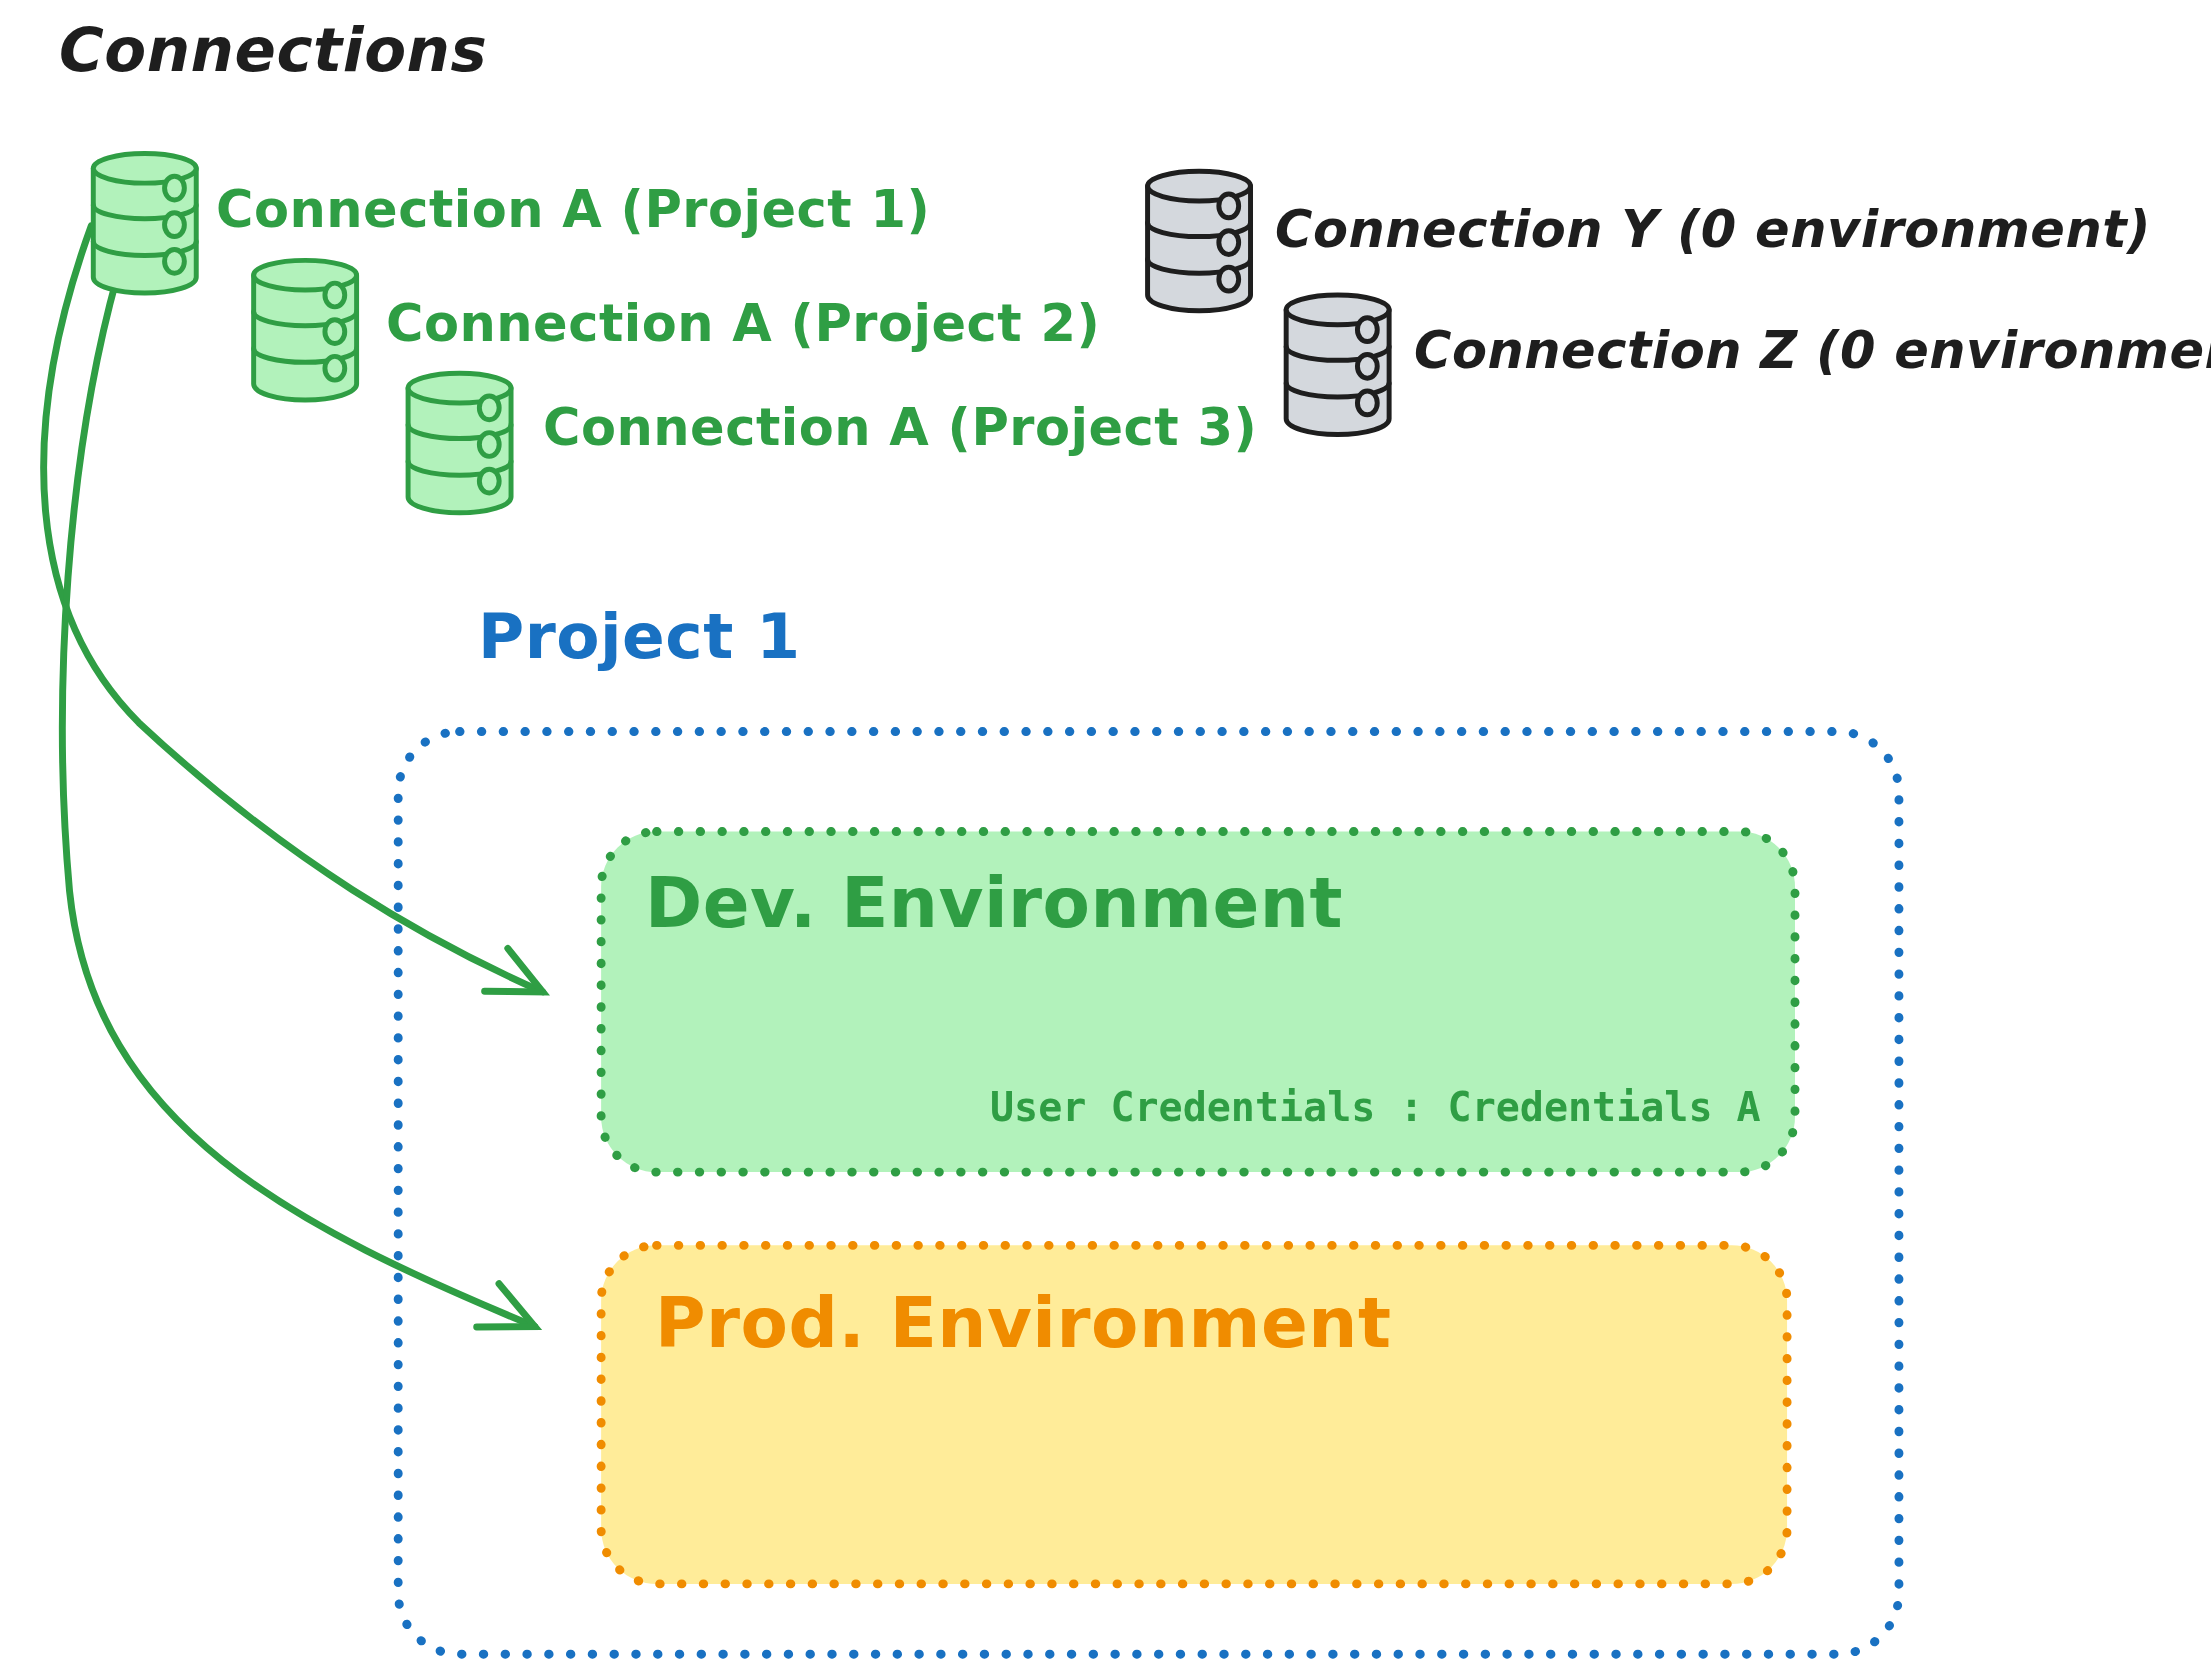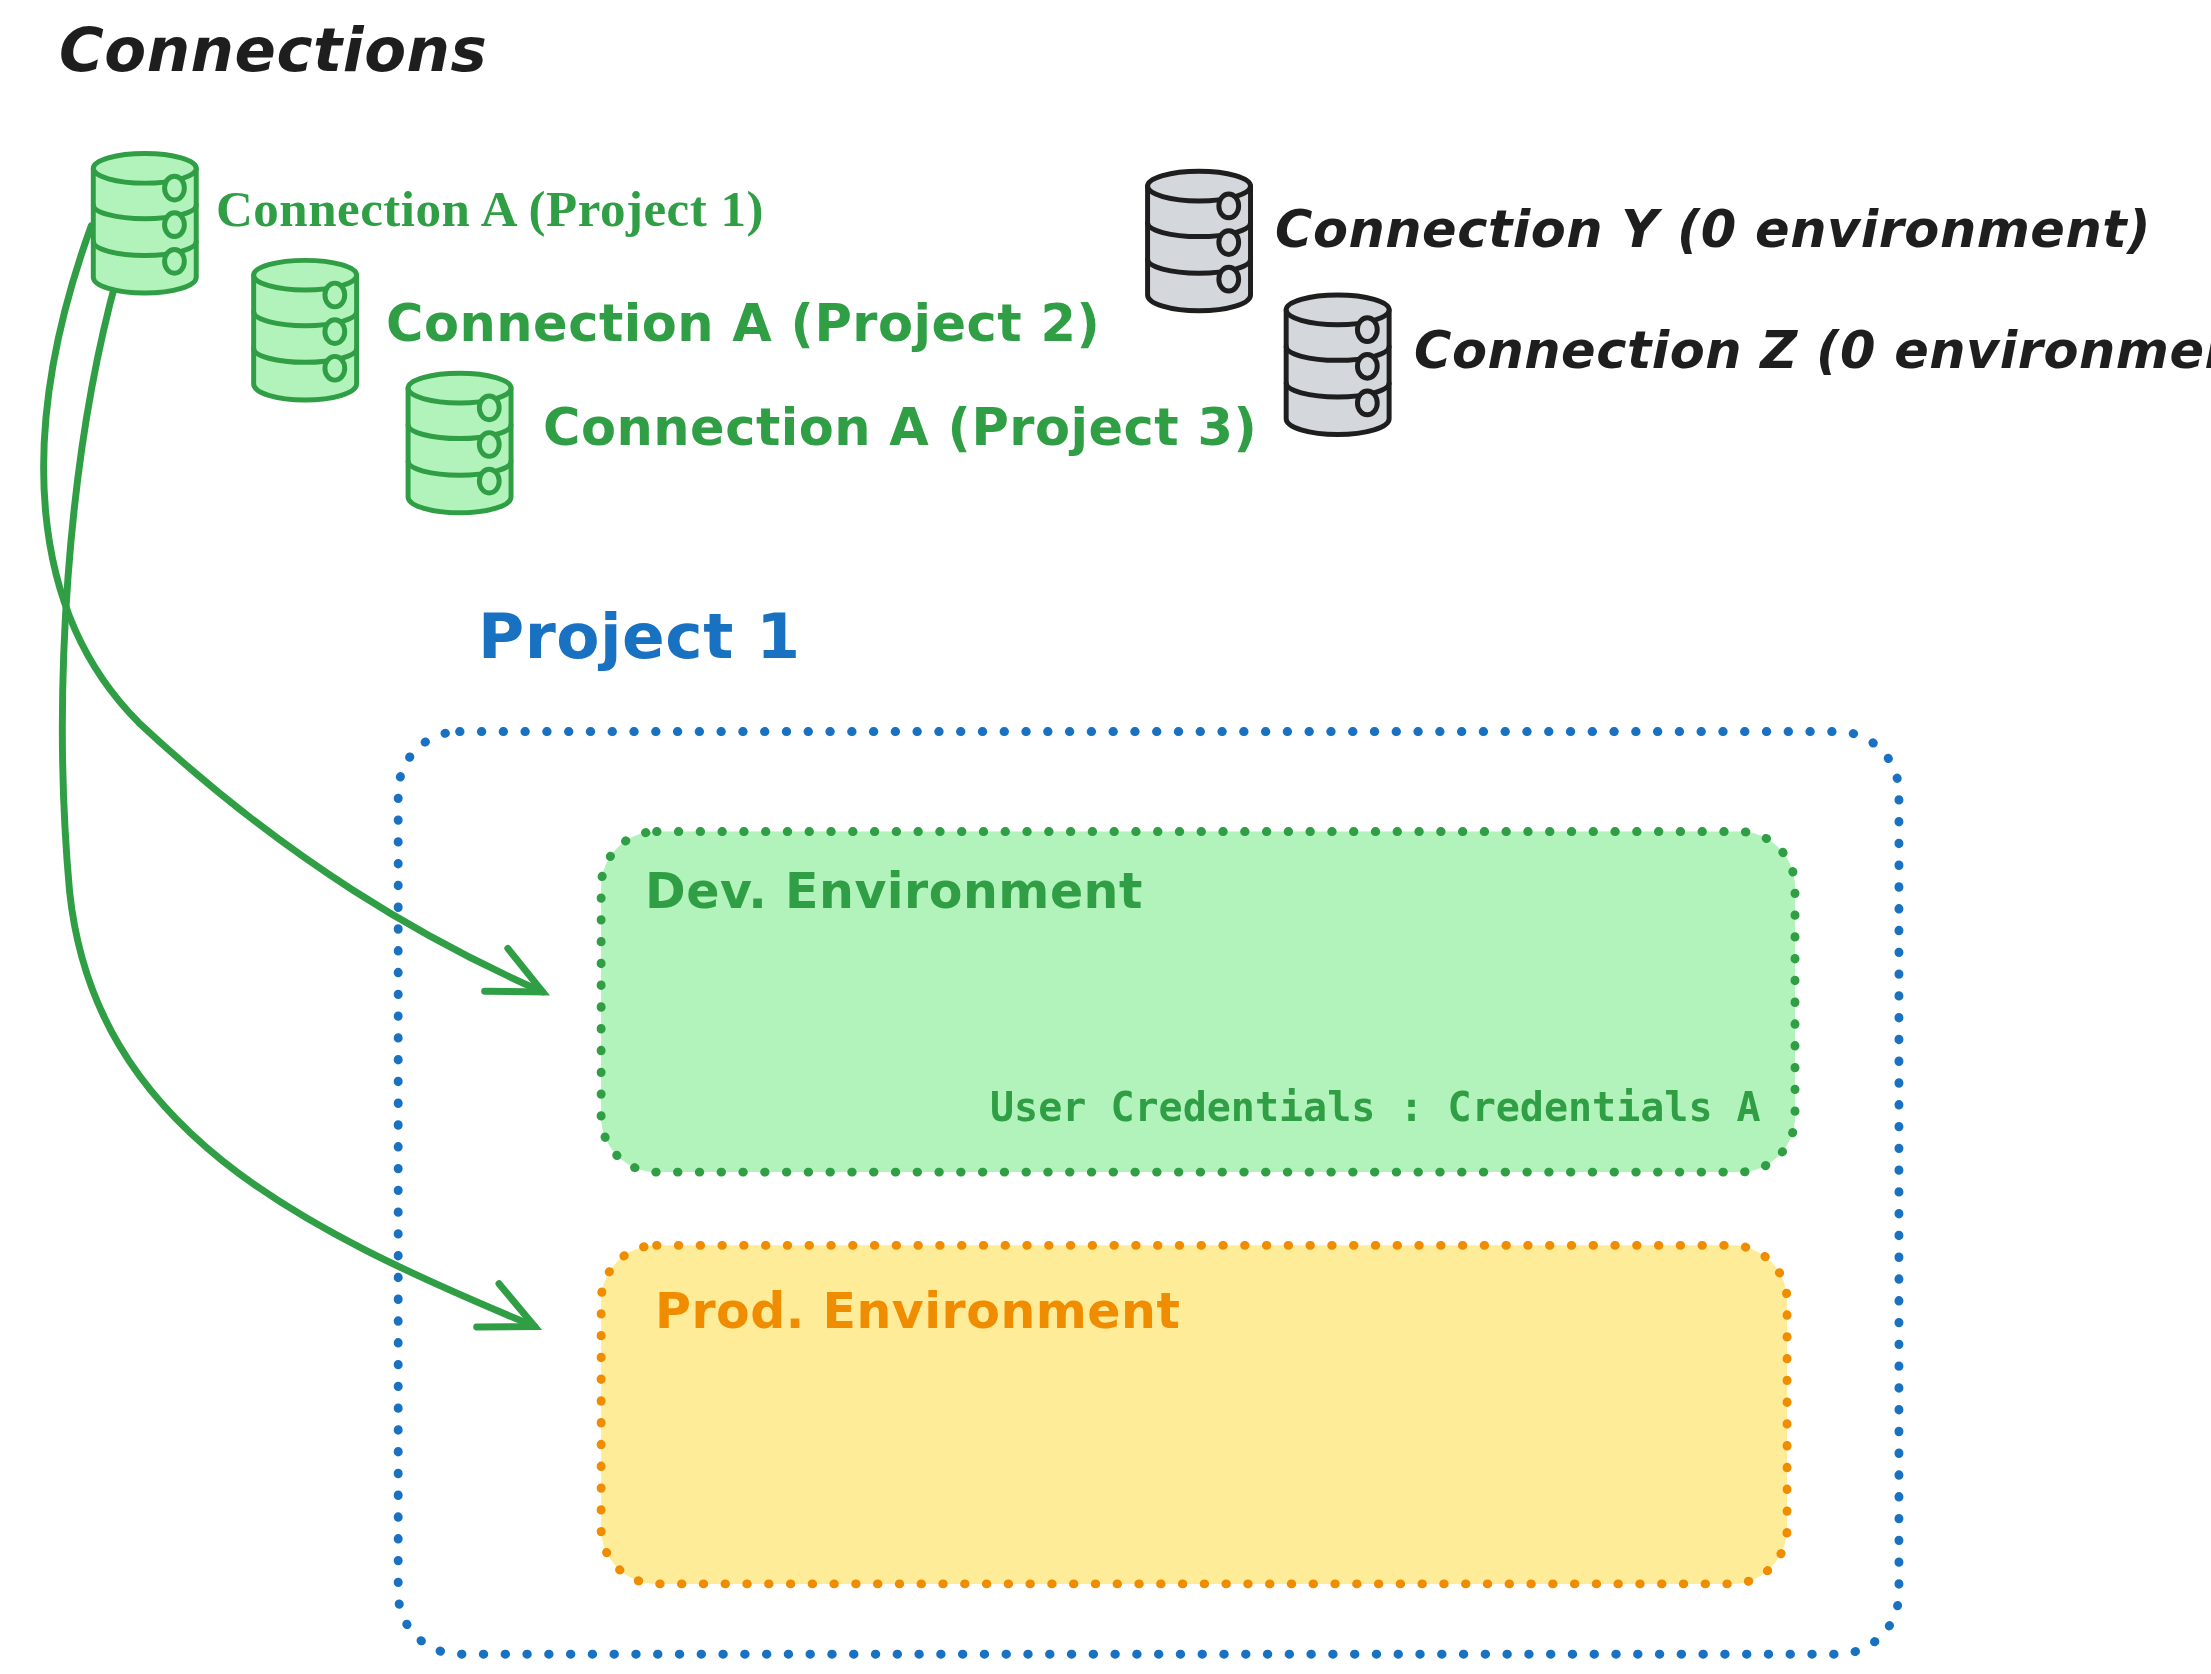--- a/index.html
+++ b/index.html
@@ -20,21 +20,21 @@
   .hand  { font-family:"DejaVu Sans", sans-serif; }
   .mono  { font-family:"DejaVu Sans Mono", monospace; font-weight:700; letter-spacing:0; }
   .c-black  { color:#1e1e1e;font-style:italic; }
   .c-green  { color:#2f9e44; }
   .c-blue   { color:#1971c2; }
   .c-orange { color:#f08c00; }
   .c-red    { color:#e03131; }
   .fs-title { font-size:61px; }
   .fs-label { font-size:51px; }
   .fs-proj  { font-size:63px; }
-  .fs-env   { font-size:49px; }
+  .fs-env   { font-size:69px; }
   .fs-mono  { font-size:40px; }
   .prod-lines div { line-height:48px; }
 </style>
 </head>
 <body>
 
 <div class="canvas">
 
   <svg class="shapes" viewBox="0 0 2234 1691">
     <defs>
@@ -64,21 +64,21 @@
     <use href="#db" x="90" y="150" fill="#b2f2bb" stroke="#2f9e44"></use>
     <use href="#db" x="252" y="258" fill="#b2f2bb" stroke="#2f9e44"></use>
     <use href="#db" x="408" y="372" fill="#b2f2bb" stroke="#2f9e44"></use>
 
     <use href="#db" x="1155" y="168" fill="#d4d8dd" stroke="#1e1e1e"></use>
     <use href="#db" x="1295" y="293" fill="#d4d8dd" stroke="#1e1e1e"></use>
   </svg>
 
   <div class="txt hand c-black fs-title" style="left:59px; top:14px;">Connections</div>
 
-  <div class="txt hand c-green fs-label" style="left:216px; top:180px;font-family:Liberation Serif, serif;">Connection A (Project 1)</div>
+  <div class="txt hand c-green fs-label" style="left:216px; top:180px;">Connection A (Project 1)</div>
   <div class="txt hand c-green fs-label" style="left:386px; top:294px;">Connection A (Project 2)</div>
   <div class="txt hand c-green fs-label" style="left:543px; top:398px;">Connection A (Project 3)</div>
 
   <div class="txt hand c-black fs-label" style="left:1275px; top:200px;">Connection Y (0 environment)</div>
   <div class="txt hand c-black fs-label" style="left:1414px; top:321px;">Connection Z (0 environment)</div>
 
   <div class="txt hand c-blue fs-proj" style="left:478px; top:600px;">Project 1</div>
 
   <div class="txt hand c-green fs-env" style="left:645px; top:863px;">Dev. Environment</div>
   <div class="txt mono c-green fs-mono" style="left:990px; top:1084px;">User Credentials : Credentials A</div>

